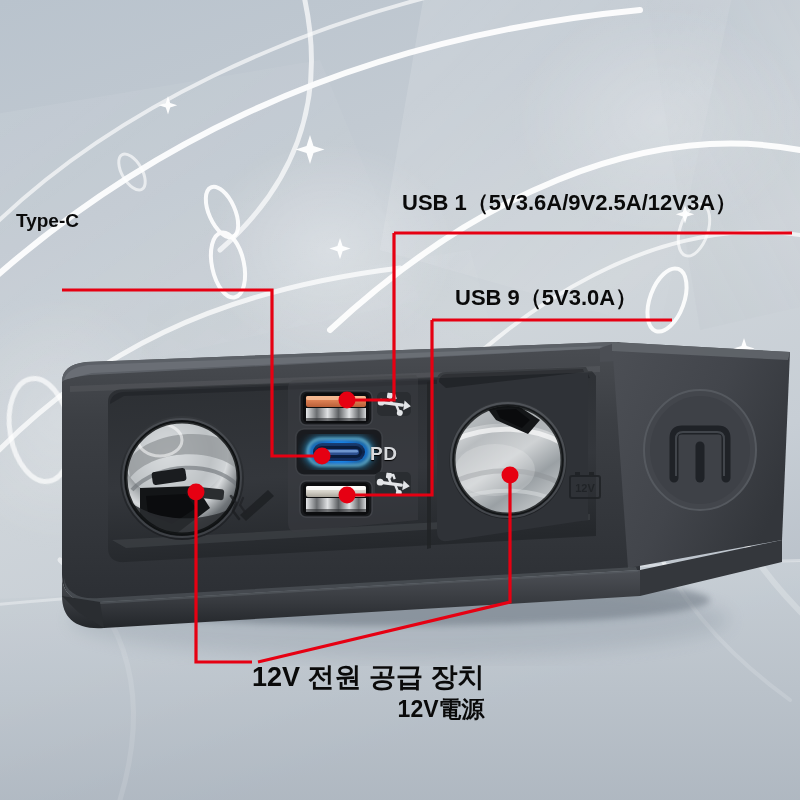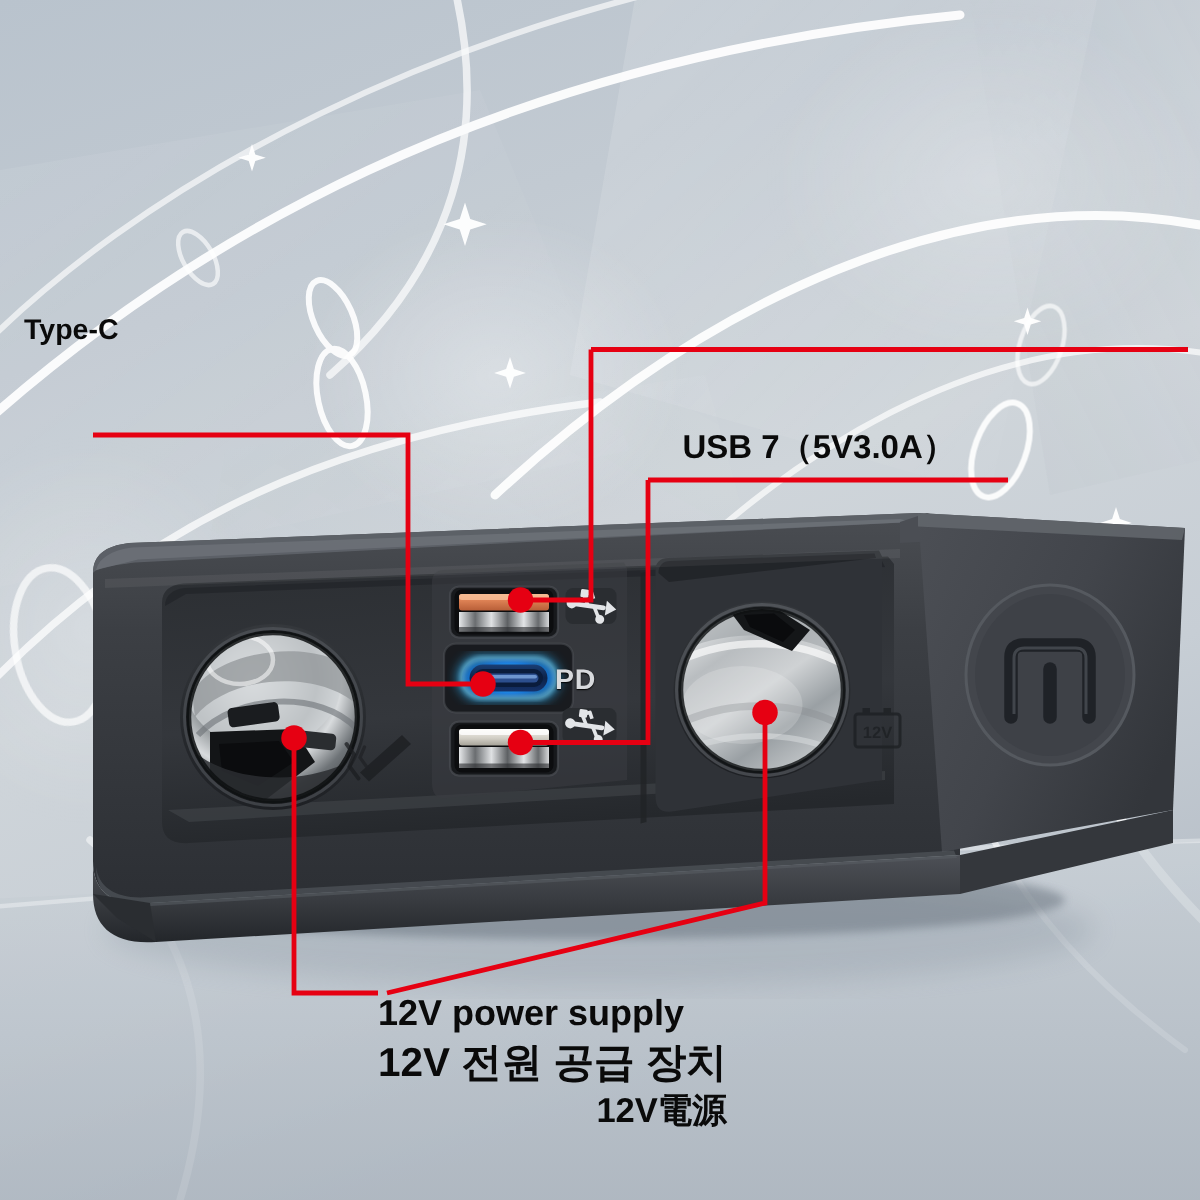--- a/index.html
+++ b/index.html
@@ -415,24 +415,26 @@
       <circle cx="196" cy="492" r="8.5"></circle>
       <circle cx="510" cy="475" r="8.5"></circle>
     </g>
   </svg>
 
 
   <div class="callout" id="lbl-typec">
     <div>Type-C</div>
   </div>
 
+  <div class="callout" id="lbl-usb1">
+    <div>USB 1（5V3.6A/9V2.5A/12V3A）</div>
+  </div>
 
   <div class="callout" id="lbl-usb2">
-    <div>USB 7（5V3.0A）</div>
+    <div>USB 9（5V3.0A）</div>
   </div>
 
   <div class="callout" id="lbl-12v">
-    <div class="ln1">12V power supply</div>
     <div class="ln2">12V 전원 공급 장치</div>
     <div class="ln3">12V電源</div>
   </div>
 
 </div>
 
 </body></html>

